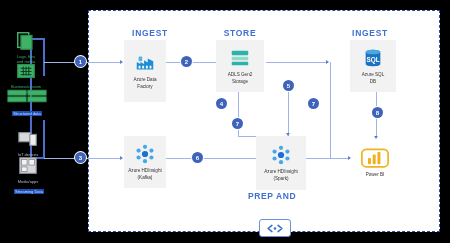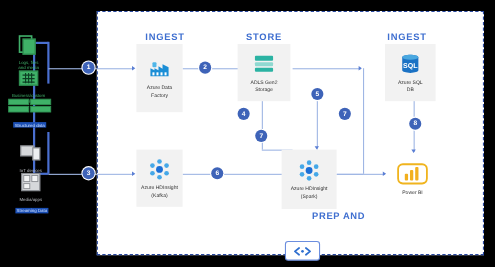--- a/index.html
+++ b/index.html
@@ -44,21 +44,21 @@
   .src .slbl{font-size:4px;line-height:1.25;text-align:center;margin-top:2px;
              white-space:pre-line;}
   .green .slbl{color:#41b06a;}
   .grey  .slbl{color:#b9bcc2;}
   .hl{background:#1b4fb5;color:#cfe0ff;padding:0 1px;}
 
   
   .rail{position:absolute;background:#4a6fd0;}
 
   
-  #prep{position:absolute;left:248px;top:192px;width:84px;text-align:right;
+  #prep{position:absolute;left:248px;top:192px;width:84px;text-align:left;
         font-size:8.5px;font-weight:700;color:#3f6fd0;letter-spacing:.6px;
         line-height:1.15;}
   #prep-badge{position:absolute;left:259px;top:219px;width:30px;height:16px;
               background:#fff;border:1px solid #6c8ede;border-radius:3px;
               display:flex;align-items:center;justify-content:center;}
 </style>
 </head>
 <body>
 
 <div id="stage">

